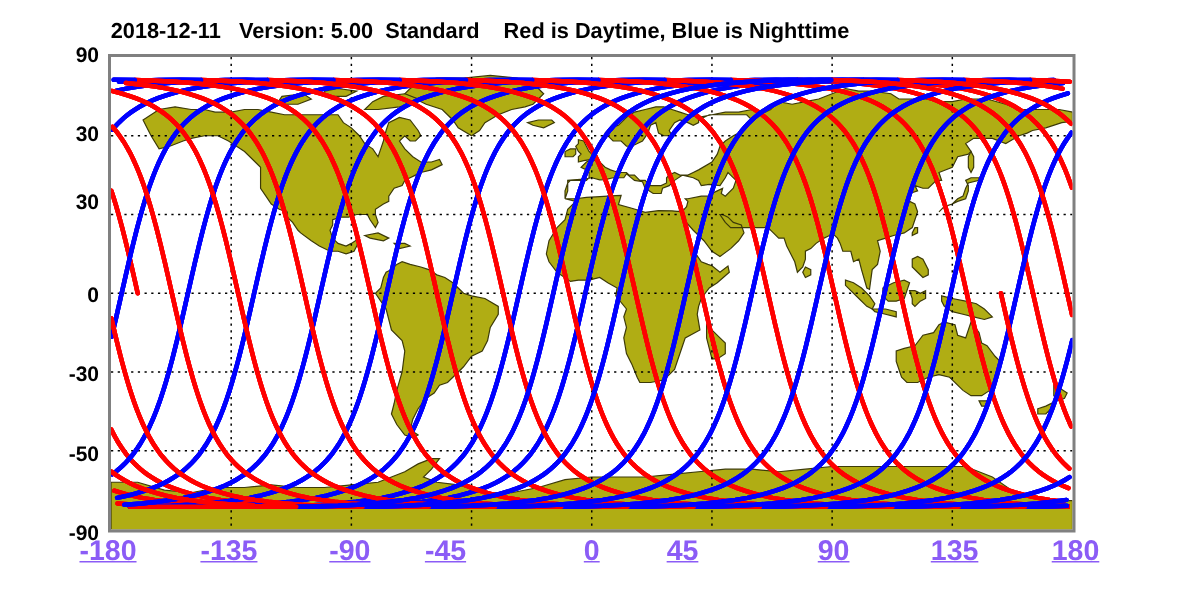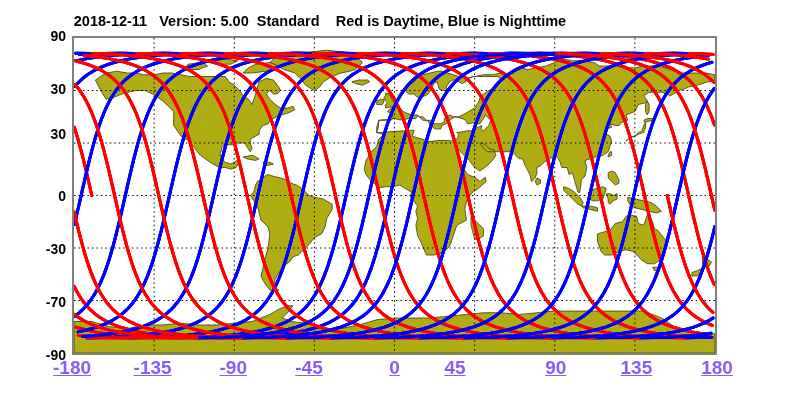--- a/index.html
+++ b/index.html
@@ -282,28 +282,28 @@
         </svg>
       </div>
   </div>
 
   <div id="ytick-layer">
       <div class="ylabwrap" style="top: 36px;">90</div>
       <div class="ylabwrap" style="top: 89.1667px;">30</div>
       <div class="ylabwrap" style="top: 134px;">30</div>
       <div class="ylabwrap" style="top: 195.5px;">0</div>
       <div class="ylabwrap" style="top: 248.667px;">-30</div>
-      <div class="ylabwrap" style="top: 301.833px;">-70</div>
+      <div class="ylabwrap" style="top: 301.833px;">-50</div>
       <div class="ylabwrap" style="top: 355px;">-90</div>
     </div>
   <div id="xtick-layer">
       <div class="xtick" style="left: 72px;">-180</div>
       <div class="xtick" style="left: 152.625px; text-align: right;">-135</div>
       <div class="xtick" style="left: 233.25px;">-90</div>
-      <div class="xtick" style="left: 309px;">-45</div>
+      <div class="xtick" style="left: 297px;">-45</div>
       <div class="xtick" style="left: 394.5px;">0</div>
       <div class="xtick" style="left: 455px;">45</div>
       <div class="xtick" style="left: 555.75px;">90</div>
       <div class="xtick" style="left: 636.375px; text-align: right;">135</div>
       <div class="xtick" style="left: 717px;">180</div>
     </div>
 
 </div>
 
 </body></html>

